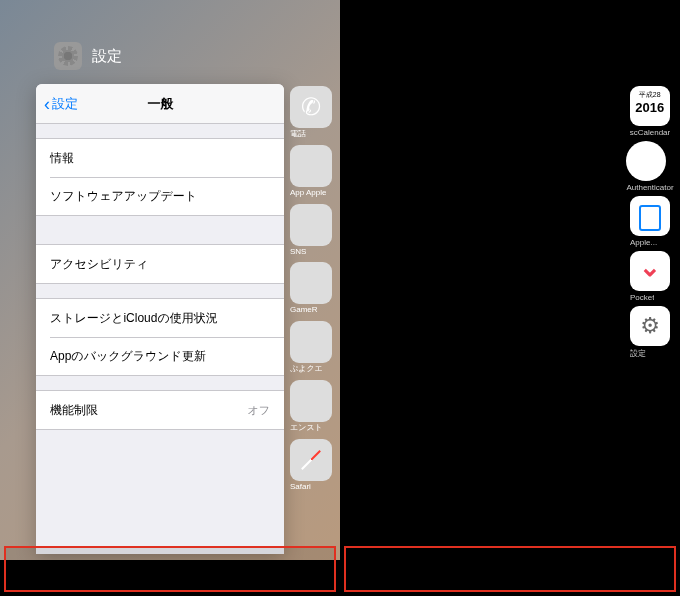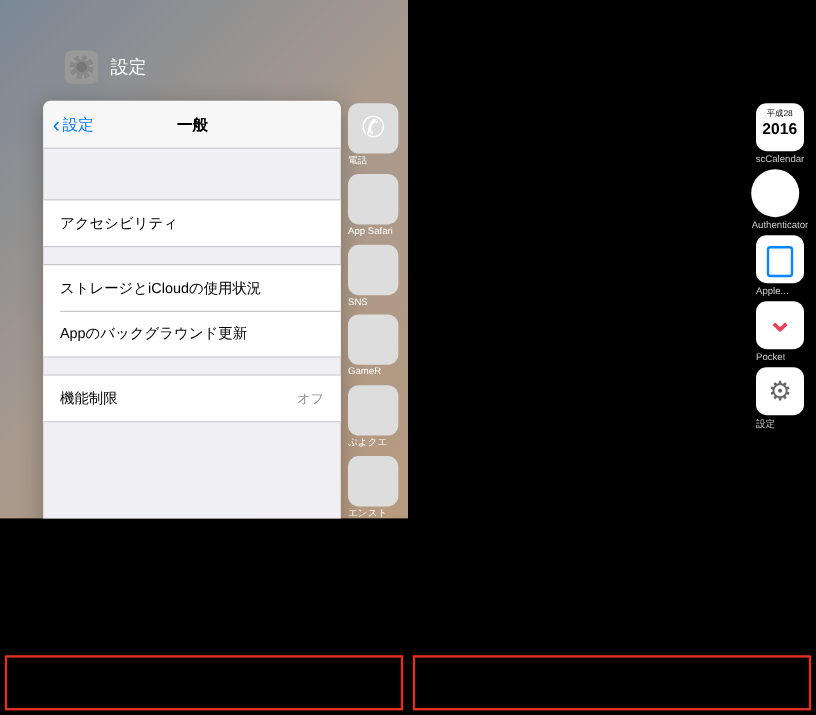--- a/index.html
+++ b/index.html
@@ -1,17 +1,17 @@
 <!DOCTYPE html>
 <html><head>
 <meta charset="utf-8">
 <style>
 *{margin:0;padding:0;box-sizing:border-box;font-family:-apple-system,"Hiragino Kaku Gothic ProN",sans-serif}
 body{width:680px;height:596px;overflow:hidden;display:flex;background:#000}
-.half{position:relative;width:340px;height:432px;overflow:hidden}
+.half{position:relative;width:340px;height:560px;overflow:hidden}
 .left-bg{background:linear-gradient(135deg,#7a8896 0%,#a89a8e 50%,#b89a7e 100%)}
 .right-bg{background:#000}
 
 
 .app-head{position:absolute;top:42px;left:54px;display:flex;align-items:center;gap:10px;color:#fff;font-size:15px}
 .app-head .hicon{width:28px;height:28px;border-radius:6px;background:#999;display:flex;align-items:center;justify-content:center}
 .gear{width:20px;height:20px;background:radial-gradient(circle,#777 30%,#888 31%,#888 45%,transparent 46%),conic-gradient(#888 0 30deg,transparent 30deg 45deg,#888 45deg 75deg,transparent 75deg 90deg,#888 90deg 120deg,transparent 120deg 135deg,#888 135deg 165deg,transparent 165deg 180deg,#888 180deg 210deg,transparent 210deg 225deg,#888 225deg 255deg,transparent 255deg 270deg,#888 270deg 300deg,transparent 300deg 315deg,#888 315deg 345deg,transparent 345deg 360deg);border-radius:50%}
 
 
 .card{position:absolute;top:84px;left:36px;width:248px;height:470px;background:#efeff4;border-radius:6px 6px 0 0;box-shadow:0 4px 20px rgba(0,0,0,.25);overflow:hidden;display:flex;flex-direction:column}
@@ -79,20 +79,28 @@
   <div class="card">
     <div class="navbar">
       <div class="back">
         <span class="chev">‹</span>
         <span>設定</span>
       </div>
       <div class="title">一般</div>
     </div>
     <div class="gap"></div>
     <div id="left-groups">
+        <div class="group">
+          <div class="row">
+            <span>情報</span>
+          </div>
+          <div class="row">
+            <span>ソフトウェアアップデート</span>
+          </div>
+        </div>
         <div class="gap"></div>
         <div class="gap"></div>
         <div class="group">
           <div class="row">
             <span>アクセシビリティ</span>
           </div>
         </div>
         <div class="gap"></div>
         <div class="group">
           <div class="row">
@@ -113,21 +121,21 @@
       </div>
   </div>
 
   <div class="dock" id="left-dock">
       <div class="dock-item">
         <div class="app phone"></div>
         <div class="lbl">電話</div>
       </div>
       <div class="dock-item">
         <div class="app appstore"></div>
-        <div class="lbl">App Safari</div>
+        <div class="lbl">App Apple</div>
       </div>
       <div class="dock-item">
         <div class="app sns"></div>
         <div class="lbl">SNS</div>
       </div>
       <div class="dock-item">
         <div class="app gamer"></div>
         <div class="lbl">GameR</div>
       </div>
       <div class="dock-item">

